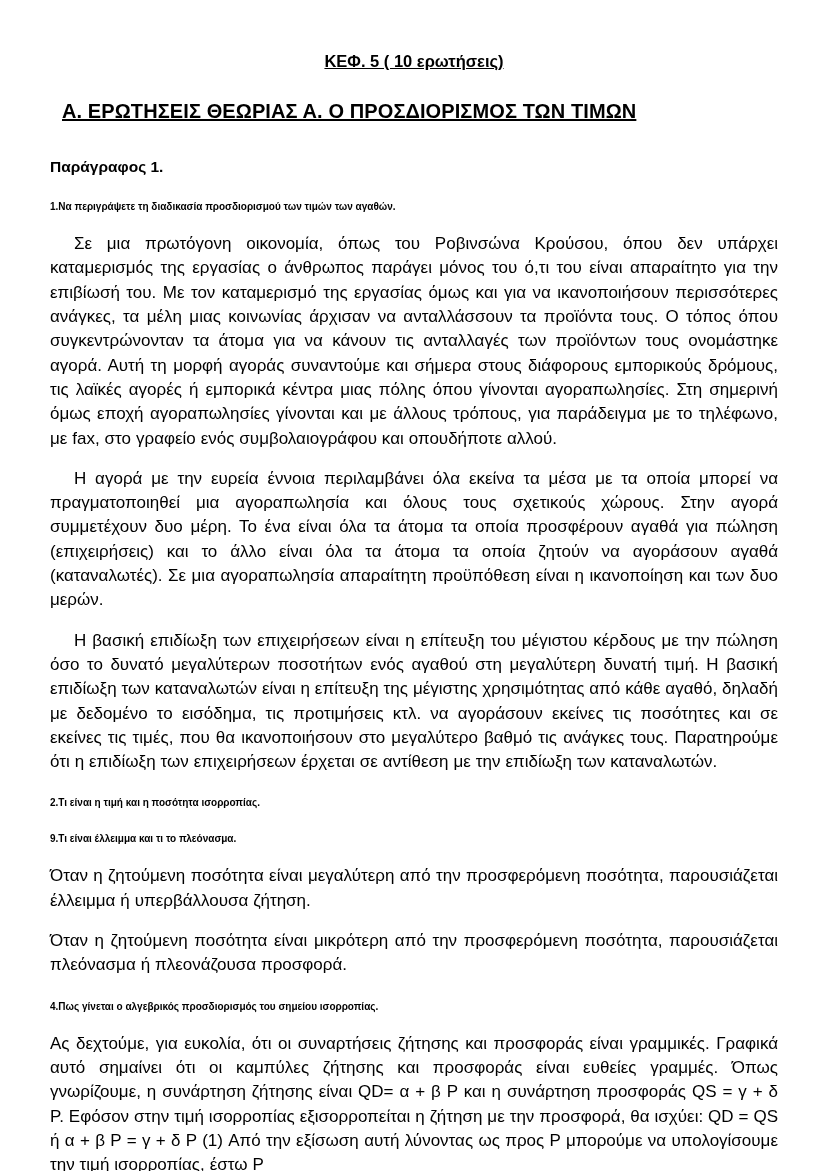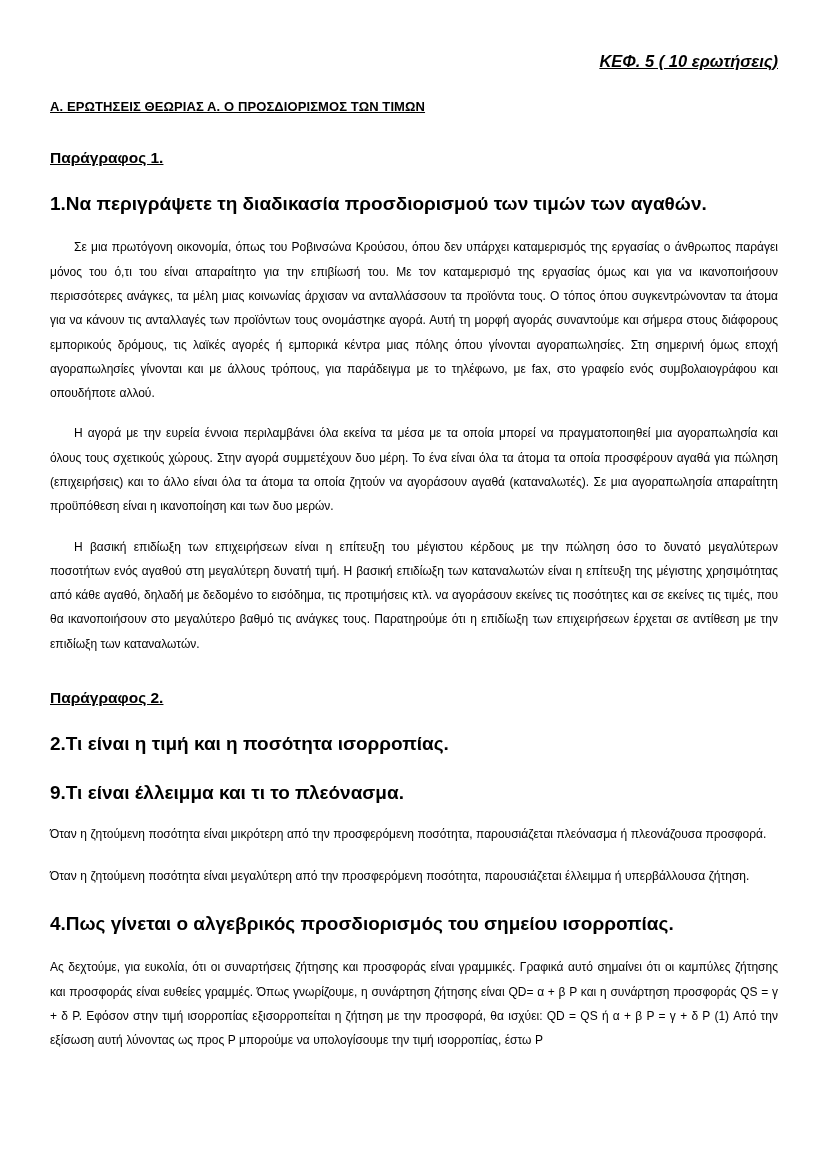--- a/index.html
+++ b/index.html
@@ -14,56 +14,54 @@
     margin: 0 auto;
     background: #ffffff;
     box-sizing: border-box;
     padding: 50px 50px 0 50px;
     font-family: "Liberation Sans", "DejaVu Sans", sans-serif;
     color: #000000;
     overflow: hidden;
   }
 
   .doc-title {
-    text-align: right;
+    text-align: center;
     font-weight: bold;
     font-size: 16.5px;
     text-decoration: underline;
     margin: 0;
     padding: 0;
     line-height: 1.35;
-    font-style: italic;
   }
 
   .section-title {
     font-weight: bold;
-    font-size: 13px;
+    font-size: 20px;
     text-decoration: underline;
-    margin: 26px 0 0 0;
+    margin: 26px 0 0 12px;
     line-height: 1.35;
     letter-spacing: 0.1px;
   }
 
   .para-heading {
     font-weight: bold;
     font-size: 15.5px;
-    text-decoration: underline;
     margin: 32px 0 0 0;
     line-height: 1.35;
   }
 
   .question {
     font-weight: bold;
-    font-size: 19px;
+    font-size: 10px;
     margin: 22px 0 0 0;
     line-height: 1.4;
   }
 
   .body-text {
-    font-size: 12px;
+    font-size: 17px;
     text-align: justify;
     line-height: 24.3px;
     margin: 18px 0 0 0;
     word-spacing: 0.2px;
   }
 
   .body-text.indented {
     text-indent: 24px;
   }
 
@@ -83,30 +81,29 @@
   <div class="para-heading">Παράγραφος 1.</div>
 
   <div class="question">1.Να περιγράψετε τη διαδικασία προσδιορισμού των τιμών των αγαθών.</div>
 
   <div class="body-text indented">Σε μια πρωτόγονη οικονομία, όπως του Ροβινσώνα Κρούσου, όπου δεν υπάρχει καταμερισμός της εργασίας ο άνθρωπος παράγει μόνος του ό,τι του είναι απαραίτητο για την επιβίωσή του. Με τον καταμερισμό της εργασίας όμως και για να ικανοποιήσουν περισσότερες ανάγκες, τα μέλη μιας κοινωνίας άρχισαν να ανταλλάσσουν τα προϊόντα τους. Ο τόπος όπου συγκεντρώνονταν τα άτομα για να κάνουν τις ανταλλαγές των προϊόντων τους ονομάστηκε αγορά. Αυτή τη μορφή αγοράς συναντούμε και σήμερα στους διάφορους εμπορικούς δρόμους, τις λαϊκές αγορές ή εμπορικά κέντρα μιας πόλης όπου γίνονται αγοραπωλησίες. Στη σημερινή όμως εποχή αγοραπωλησίες γίνονται και με άλλους τρόπους, για παράδειγμα με το τηλέφωνο, με fax, στο γραφείο ενός συμβολαιογράφου και οπουδήποτε αλλού.</div>
 
   <div class="body-text indented block-run">Η αγορά με την ευρεία έννοια περιλαμβάνει όλα εκείνα τα μέσα με τα οποία μπορεί να πραγματοποιηθεί μια αγοραπωλησία και όλους τους σχετικούς χώρους. Στην αγορά συμμετέχουν δυο μέρη. Το ένα είναι όλα τα άτομα τα οποία προσφέρουν αγαθά για πώληση (επιχειρήσεις) και το άλλο είναι όλα τα άτομα τα οποία ζητούν να αγοράσουν αγαθά (καταναλωτές). Σε μια αγοραπωλησία απαραίτητη προϋπόθεση είναι η ικανοποίηση και των δυο μερών.</div>
 
   <div class="body-text indented block-run">Η βασική επιδίωξη των επιχειρήσεων είναι η επίτευξη του μέγιστου κέρδους με την πώληση όσο το δυνατό μεγαλύτερων ποσοτήτων ενός αγαθού στη μεγαλύτερη δυνατή τιμή. Η βασική επιδίωξη των καταναλωτών είναι η επίτευξη της μέγιστης χρησιμότητας από κάθε αγαθό, δηλαδή με δεδομένο το εισόδημα, τις προτιμήσεις κτλ. να αγοράσουν εκείνες τις ποσότητες και σε εκείνες τις τιμές, που θα ικανοποιήσουν στο μεγαλύτερο βαθμό τις ανάγκες τους. Παρατηρούμε ότι η επιδίωξη των επιχειρήσεων έρχεται σε αντίθεση με την επιδίωξη των καταναλωτών.</div>
 
-  <div class="para-heading">Παράγραφος 2.</div>
 
   <div class="question">2.Τι είναι η τιμή και η ποσότητα ισορροπίας.</div>
 
 
   <div class="question">9.Τι είναι έλλειμμα και τι το πλεόνασμα.</div>
 
+  <div class="body-text">Όταν η ζητούμενη ποσότητα είναι μεγαλύτερη από την προσφερόμενη ποσότητα, παρουσιάζεται έλλειμμα ή υπερβάλλουσα ζήτηση.</div>
+
   <div class="body-text block-run">Όταν η ζητούμενη ποσότητα είναι μικρότερη από την προσφερόμενη ποσότητα, παρουσιάζεται πλεόνασμα ή πλεονάζουσα προσφορά.</div>
-
-  <div class="body-text">Όταν η ζητούμενη ποσότητα είναι μεγαλύτερη από την προσφερόμενη ποσότητα, παρουσιάζεται έλλειμμα ή υπερβάλλουσα ζήτηση.</div>
 
 
   <div class="question">4.Πως γίνεται ο αλγεβρικός προσδιορισμός του σημείου ισορροπίας.</div>
 
   <div class="body-text">
     <span>Ας δεχτούμε, για ευκολία, ότι οι συναρτήσεις ζήτησης και προσφοράς είναι γραμμικές. Γραφικά αυτό σημαίνει ότι οι καμπύλες ζήτησης και προσφοράς είναι ευθείες γραμμές. Όπως γνωρίζουμε, η συνάρτηση ζήτησης είναι QD= α + β P και η συνάρτηση προσφοράς QS = γ + δ P. Εφόσον στην τιμή ισορροπίας εξισορροπείται η ζήτηση με την προσφορά, θα ισχύει: QD = QS ή α + β P = γ + δ P (1) Από την εξίσωση αυτή λύνοντας ως προς P μπορούμε να υπολογίσουμε την τιμή ισορροπίας, έστω P</span>
   </div>
 
 </div>
 

